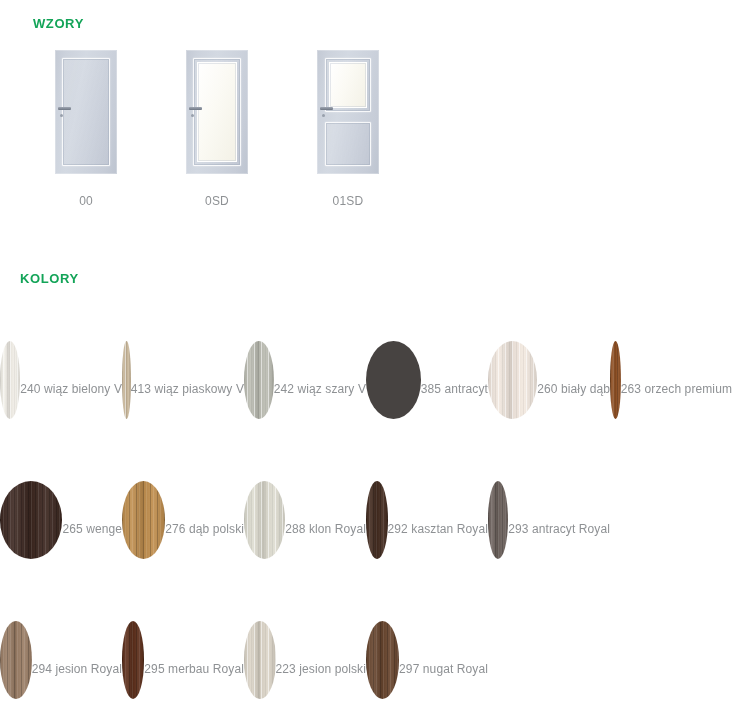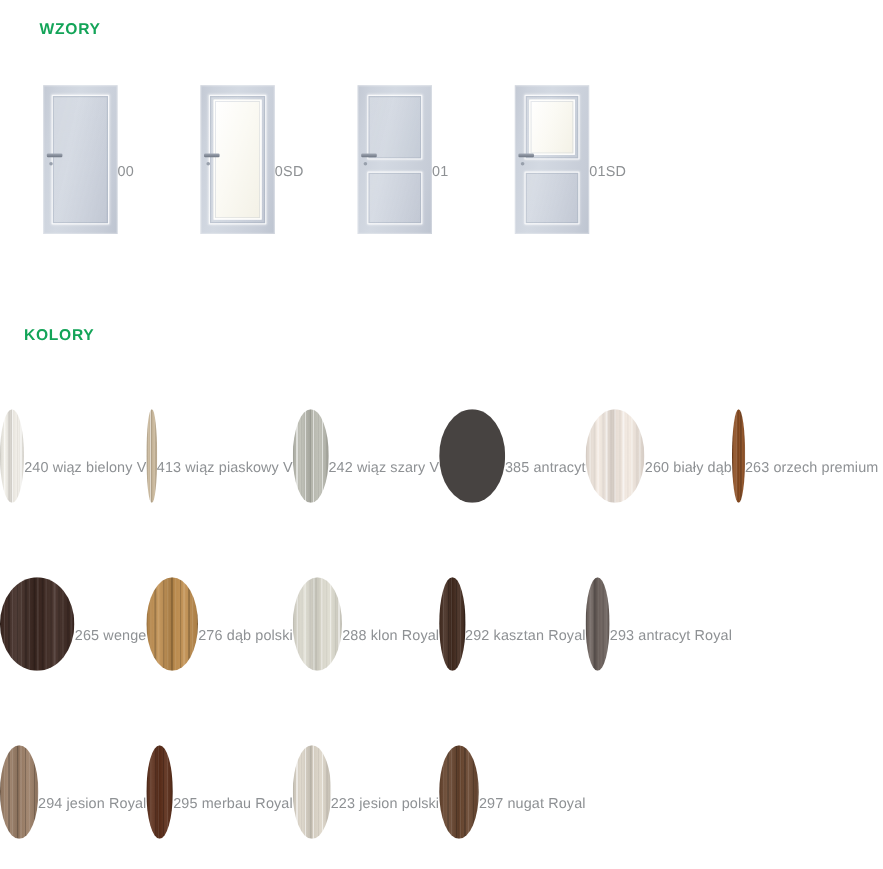--- a/index.html
+++ b/index.html
@@ -35,21 +35,21 @@
     position: absolute;
     left: 0; top: 50px;
     width: 736px;
     height: 165px;
     display: flex;
   }
   .door-cell {
     width: 100px;
     margin-left: 0;
     display: flex;
-    flex-direction: row;
+    flex-direction: column;
     align-items: center;
   }
   .door-cell.c0 { margin-left: 36px; }
   .door-cell.c1 { margin-left: 31px; text-align: center; }
   .door-cell.c2 { margin-left: 31px; }
   .door-cell.c3 { margin-left: 31px; }
 
   .door-img {
     position: relative;
     width: 62px;
@@ -169,29 +169,20 @@
       </div>
       <div class="door-cell c1">
         <div class="door-img p0SD">
           <div class="door-panel a"></div>
           <div class="door-glass g"></div>
           <div class="door-handle"></div>
           <div class="door-lock"></div>
         </div>
         <div class="door-label">0SD</div>
       </div>
-      <div class="door-cell c2">
-        <div class="door-img p01">
-          <div class="door-panel a"></div>
-          <div class="door-panel b"></div>
-          <div class="door-handle"></div>
-          <div class="door-lock"></div>
-        </div>
-        <div class="door-label">01</div>
-      </div>
       <div class="door-cell c3">
         <div class="door-img p01SD">
           <div class="door-panel a"></div>
           <div class="door-panel b"></div>
           <div class="door-glass g"></div>
           <div class="door-handle"></div>
           <div class="door-lock"></div>
         </div>
         <div class="door-label">01SD</div>
       </div>

